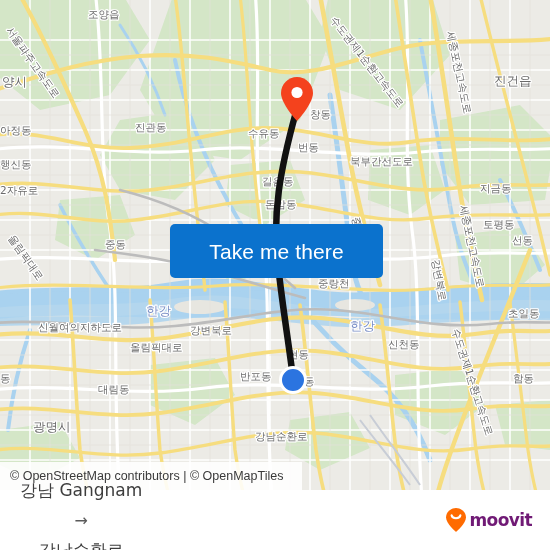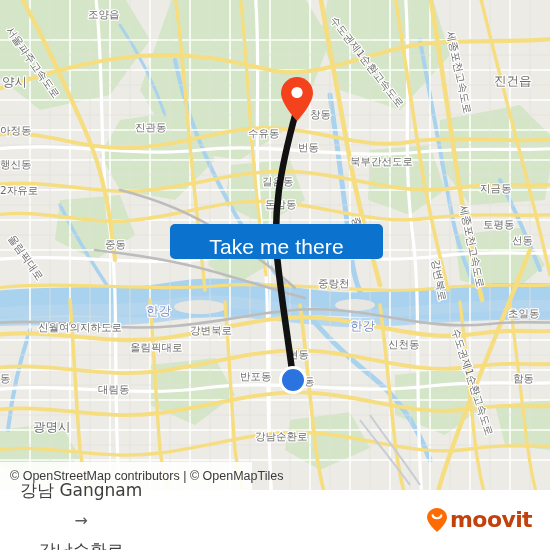--- a/index.html
+++ b/index.html
@@ -60,39 +60,39 @@
     border-radius: 50%;
     background: #2b74e0;
     border: 3px solid #ffffff;
     box-sizing: border-box;
   }
 
   
   #cta-button {
     position: absolute;
     left: 170px; top: 224px;
-    width: 213px; height: 35px;
+    width: 213px; height: 54px;
     background: #0b72cd;
     border: none;
     border-radius: 5px;
     color: #ffffff;
     font-family: "Liberation Sans", sans-serif;
     font-size: 21px;
     line-height: 45px;
     text-align: center;
     padding: 0;
     cursor: pointer;
     letter-spacing: .1px;
   }
 
   
   #attribution-bar {
     position: absolute;
     left: 0; top: 462px;
-    width: 252px; height: 28px;
+    width: 302px; height: 28px;
     background: rgba(255,255,255,0.88);
     display: flex;
     align-items: center;
     box-sizing: border-box;
     padding-left: 10px;
   }
   #attribution-text {
     font-family: "Liberation Sans", sans-serif;
     font-size: 12.5px;
     color: #3a3a3a;
@@ -122,23 +122,23 @@
     flex-direction: column;
   }
   #footer-arrow { font-size: 16px; color: #5a5a5a; }
   #brand-logo {
     display: flex;
     align-items: center;
     gap: 2px;
   }
   #brand-wordmark {
     font-family: "DejaVu Sans", "Liberation Sans", sans-serif;
-    font-size: 22px;
+    font-size: 17px;
     font-weight: bold;
-    color: #c2410c;
+    color: #701a75;
     letter-spacing: -0.6px;
     line-height: 1;
   }
 </style>
 </head>
 <body>
 
 <div id="app">
 
   <div id="map-area">

